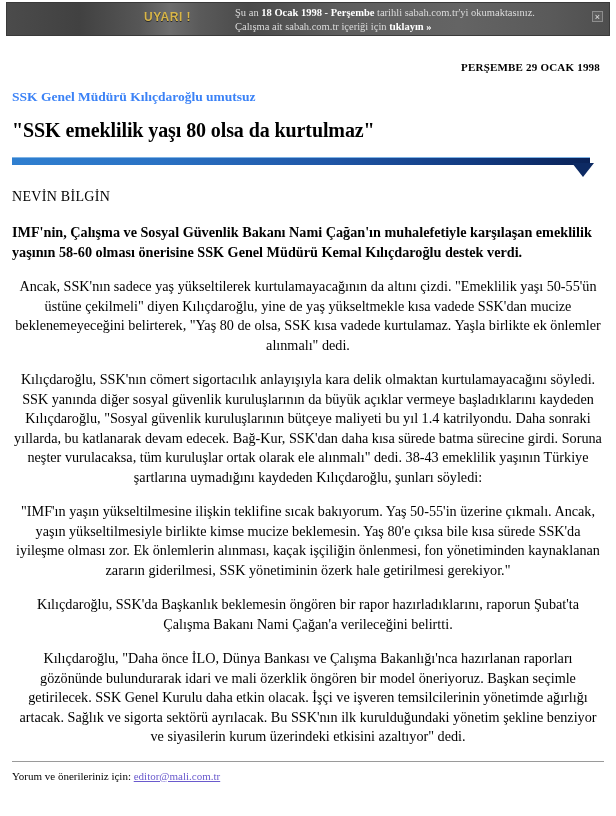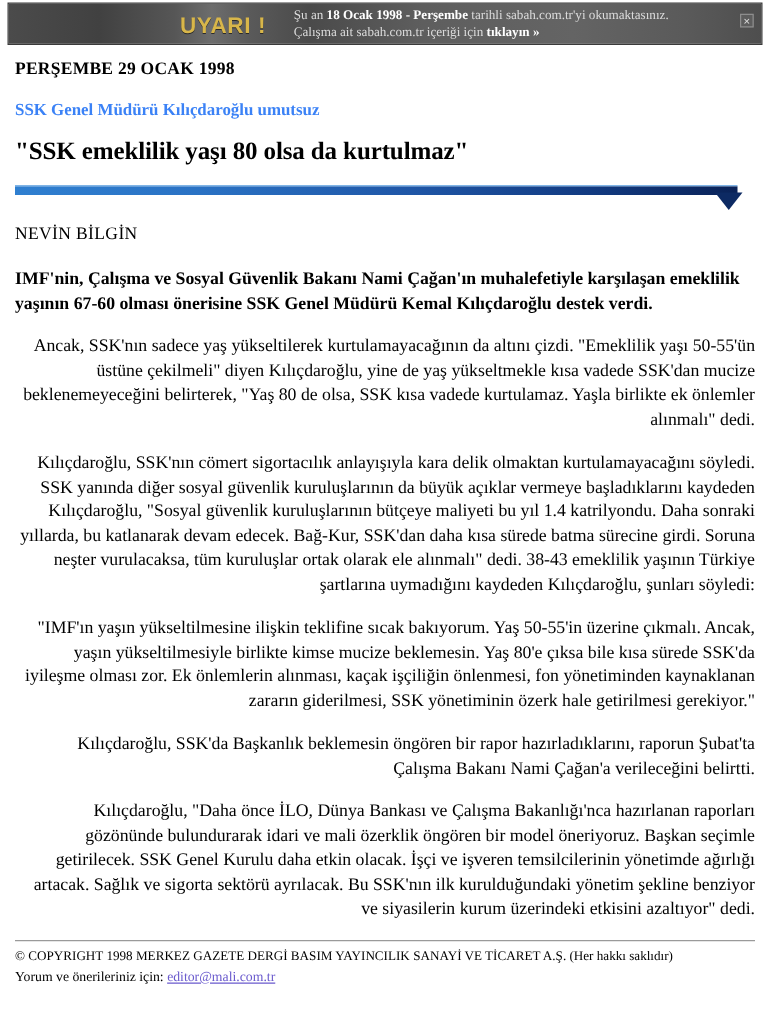--- a/index.html
+++ b/index.html
@@ -36,21 +36,21 @@
     border: 1px solid #3a3a3a;
     box-sizing: border-box;
     overflow: hidden;
   }
   .warn-logo {
     position: absolute;
     left: 137px;
     top: 7px;
     font-family: "Liberation Sans", "DejaVu Sans", sans-serif;
     font-weight: bold;
-    font-size: 18px;
+    font-size: 12px;
     letter-spacing: 0.5px;
     color: #d8b64a;
     text-shadow: 0 1px 0 #2b2b2b;
     white-space: nowrap;
   }
   .warn-text {
     position: absolute;
     left: 228px;
     top: 3px;
     font-family: "Liberation Serif", "DejaVu Serif", serif;
@@ -76,26 +76,26 @@
     text-align: center;
     cursor: pointer;
     box-sizing: border-box;
   }
 
   
   .content {
     padding: 0 12px 0 12px;
   }
   .date-line {
-    text-align: left;
-    font-family: "Liberation Serif", "DejaVu Serif", serif;
-    font-weight: bold;
-    font-size: 14px;
+    text-align: right;
+    font-family: "Liberation Serif", "DejaVu Serif", serif;
+    font-weight: bold;
+    font-size: 11px;
     letter-spacing: 0.2px;
-    margin-top: 12px;
+    margin-top: 25px;
     padding-right: 4px;
   }
   .kicker {
     color: #3b82f6;
     font-family: "Liberation Serif", "DejaVu Serif", serif;
     font-weight: bold;
     font-size: 13.5px;
     margin-top: 16px;
   }
   .headline {
@@ -145,21 +145,21 @@
     font-size: 14.2px;
     line-height: 19.5px;
     margin: 18px 0 0 0;
     text-align: left;
   }
   p.para {
     font-family: "Liberation Serif", "DejaVu Serif", serif;
     font-size: 14.2px;
     line-height: 19.5px;
     margin: 15px 0 0 0;
-    text-align: right;
+    text-align: center;
   }
 
   
   .footer {
     margin: 14px 12px 0 12px;
     border-top: 1px solid #9a9a9a;
     padding-top: 5px;
   }
   .copy {
     font-family: "Liberation Serif", "DejaVu Serif", serif;
@@ -200,28 +200,27 @@
 
   <h1 class="headline">"SSK emeklilik yaşı 80 olsa da kurtulmaz"</h1>
 
   <div class="rule-wrap">
     <div class="rule-bar"></div>
     <div class="rule-arrow"></div>
   </div>
 
   <div class="byline">NEVİN BİLGİN</div>
 
-  <p class="lead">IMF'nin, Çalışma ve Sosyal Güvenlik Bakanı Nami Çağan'ın muhalefetiyle karşılaşan emeklilik yaşının 67-60 olması önerisine SSK Genel Müdürü Kemal Kılıçdaroğlu destek verdi.</p>
+  <p class="lead">IMF'nin, Çalışma ve Sosyal Güvenlik Bakanı Nami Çağan'ın muhalefetiyle karşılaşan emeklilik yaşının 58-60 olması önerisine SSK Genel Müdürü Kemal Kılıçdaroğlu destek verdi.</p>
 
   <p class="para">Ancak, SSK'nın sadece yaş yükseltilerek kurtulamayacağının da altını çizdi. "Emeklilik yaşı 50-55'ün üstüne çekilmeli" diyen Kılıçdaroğlu, yine de yaş yükseltmekle kısa vadede SSK'dan mucize beklenemeyeceğini belirterek, "Yaş 80 de olsa, SSK kısa vadede kurtulamaz. Yaşla birlikte ek önlemler alınmalı" dedi.</p>
   <p class="para">Kılıçdaroğlu, SSK'nın cömert sigortacılık anlayışıyla kara delik olmaktan kurtulamayacağını söyledi. SSK yanında diğer sosyal güvenlik kuruluşlarının da büyük açıklar vermeye başladıklarını kaydeden Kılıçdaroğlu, "Sosyal güvenlik kuruluşlarının bütçeye maliyeti bu yıl 1.4 katrilyondu. Daha sonraki yıllarda, bu katlanarak devam edecek. Bağ-Kur, SSK'dan daha kısa sürede batma sürecine girdi. Soruna neşter vurulacaksa, tüm kuruluşlar ortak olarak ele alınmalı" dedi. 38-43 emeklilik yaşının Türkiye şartlarına uymadığını kaydeden Kılıçdaroğlu, şunları söyledi:</p>
   <p class="para">"IMF'ın yaşın yükseltilmesine ilişkin teklifine sıcak bakıyorum. Yaş 50-55'in üzerine çıkmalı. Ancak, yaşın yükseltilmesiyle birlikte kimse mucize beklemesin. Yaş 80'e çıksa bile kısa sürede SSK'da iyileşme olması zor. Ek önlemlerin alınması, kaçak işçiliğin önlenmesi, fon yönetiminden kaynaklanan zararın giderilmesi, SSK yönetiminin özerk hale getirilmesi gerekiyor."</p>
   <p class="para">Kılıçdaroğlu, SSK'da Başkanlık beklemesin öngören bir rapor hazırladıklarını, raporun Şubat'ta Çalışma Bakanı Nami Çağan'a verileceğini belirtti.</p>
   <p class="para">Kılıçdaroğlu, "Daha önce İLO, Dünya Bankası ve Çalışma Bakanlığı'nca hazırlanan raporları gözönünde bulundurarak idari ve mali özerklik öngören bir model öneriyoruz. Başkan seçimle getirilecek. SSK Genel Kurulu daha etkin olacak. İşçi ve işveren temsilcilerinin yönetimde ağırlığı artacak. Sağlık ve sigorta sektörü ayrılacak. Bu SSK'nın ilk kurulduğundaki yönetim şekline benziyor ve siyasilerin kurum üzerindeki etkisini azaltıyor" dedi.</p>
 
 </div>
 
 <div class="footer">
-  <div class="copy">© COPYRIGHT 1998 MERKEZ GAZETE DERGİ BASIM YAYINCILIK SANAYİ VE TİCARET A.Ş. (Her hakkı saklıdır)</div>
   <div class="feedback">
     <span>Yorum ve önerileriniz için: </span><a class="mail-link" href="#">editor@mali.com.tr</a>
   </div>
 </div>
 
 </body></html>

